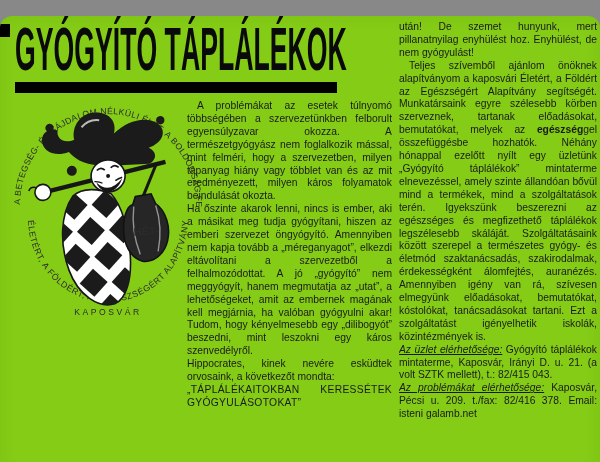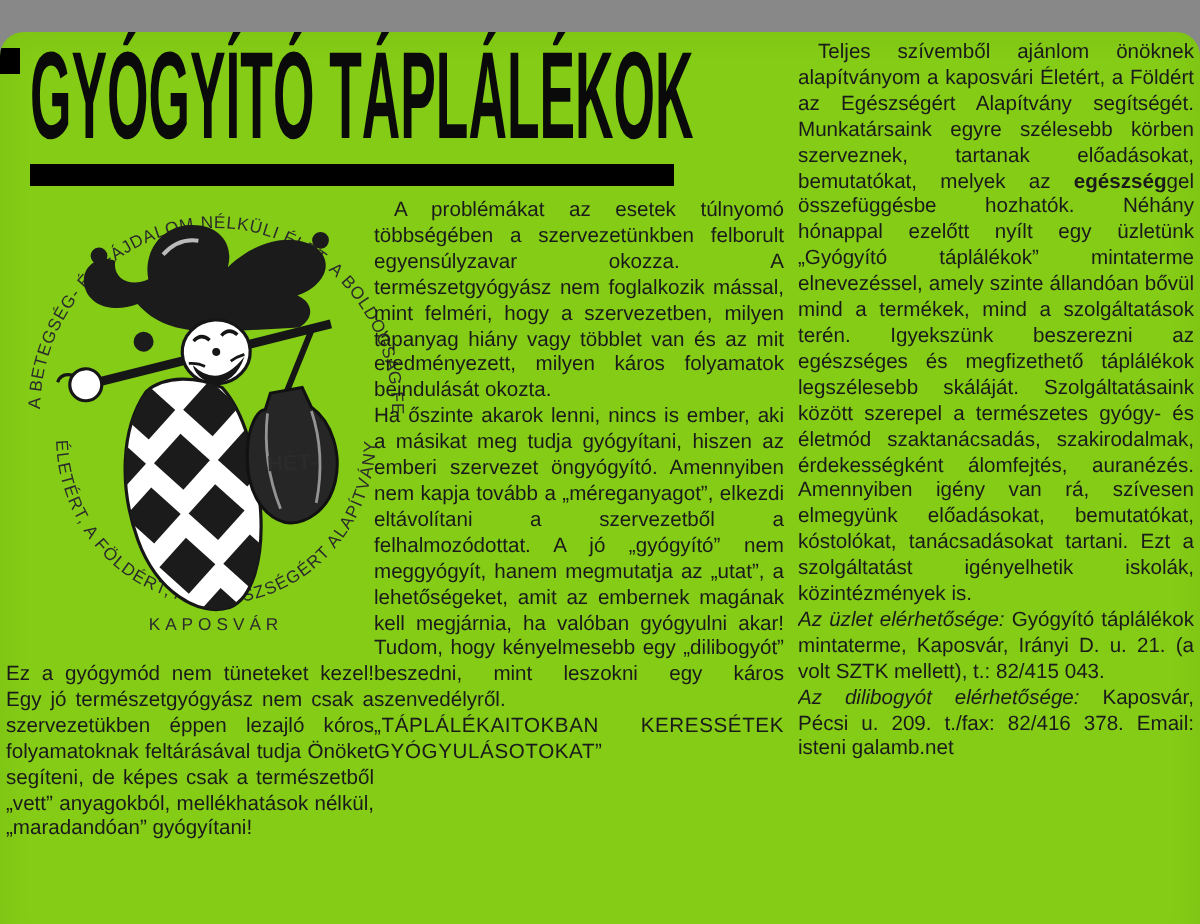--- a/index.html
+++ b/index.html
@@ -17,21 +17,21 @@
     transform:scaleX(0.43); transform-origin:0 0; letter-spacing:0; color:#0a0a0a;
   }
   .headline-rule { position:absolute; left:15px; top:66px; width:322px; height:11px; background:#000; }
   .col { position:absolute; font-size:10.3px; line-height:12.9px; text-align:justify; color:#1a1a1a; }
   .col p { margin:0; }
   .col-left   { left:3px;   top:316px; width:184px; }
   .col-middle { left:187px; top:84px;  width:205px; height:374px; overflow:hidden; }
   .col-right  { left:399px; top:5px;   width:198px; height:455px; overflow:hidden; }
   .indent { text-indent:10px; }
   .caps-quote { letter-spacing:0.3px; }
-  .contact-label { font-style:italic; }
+  .contact-label { font-style:italic;text-decoration:underline; }
   .emblem { position:absolute; left:10px; top:86px; width:196px; height:222px; }
   .emblem text { font-family:"Liberation Sans", sans-serif; fill:#2b2b2b; }
 </style>
 </head>
 <body>
 
 <div class="page">
 
   <div class="corner-mark"></div>
 
@@ -103,28 +103,29 @@
 
       <g>
         <path d="M 126,96 L 142,94 L 146,104 C 156,112 160,128 156,142 C 152,156 140,163 130,161 C 118,157 111,143 113,124 C 114,112 119,104 123,104 Z" fill="#262626" stroke="#111" stroke-width="1.5"></path>
         <path d="M 124,106 q -4,24 4,48 M 146,106 q 6,22 0,46" stroke="#efefef" stroke-width="1.4" fill="none" opacity="0.55"></path>
         <text x="135" y="135" text-anchor="middle" font-size="11" font-weight="bold" fill="#ffffff">HÉT-</text>
       </g>
     </g>
   </svg>
 
   <div class="col col-left">
-    <p>Ez a gyógymód nem tüneteket kezel! Egy jó természetgyógyász nem csak a szervezetükben éppen lezajló kóros folyamatoknak feltárásával tudja Önöket segíteni, de képes csak a természetből „vett” anyagokból, mellékhatások nélkül, „maradandóan” gyógyítani!</p>
   </div>
 
   <div class="col col-middle">
     <p class="indent">A problémákat az esetek túlnyomó többségében a szervezetünkben felborult egyensúlyzavar okozza. A természetgyógyász nem foglalkozik mással, mint felméri, hogy a szervezetben, milyen tápanyag hiány vagy többlet van és az mit eredményezett, milyen káros folyamatok beindulását okozta.</p>
     <p>Ha őszinte akarok lenni, nincs is ember, aki a másikat meg tudja gyógyítani, hiszen az emberi szervezet öngyógyító. Amennyiben nem kapja tovább a „méreganyagot”, elkezdi eltávolítani a szervezetből a felhalmozódottat. A jó „gyógyító” nem meggyógyít, hanem megmutatja az „utat”, a lehetőségeket, amit az embernek magának kell megjárnia, ha valóban gyógyulni akar! Tudom, hogy kényelmesebb egy „dilibogyót” beszedni, mint leszokni egy káros szenvedélyről.</p>
+    <p>Hippocrates, kinek nevére esküdtek orvosaink, a következőt mondta:</p>
     <p class="caps-quote">„TÁPLÁLÉKAITOKBAN KERESSÉTEK GYÓGYULÁSOTOKAT”</p>
   </div>
 
   <div class="col col-right">
+    <p>után! De szemet hunyunk, mert pillanatnyilag enyhülést hoz. Enyhülést, de nem gyógyulást!</p>
     <p class="indent"><span>Teljes szívemből ajánlom önöknek alapítványom a kaposvári Életért, a Földért az Egészségért Alapítvány segítségét. Munkatársaink egyre szélesebb körben szerveznek, tartanak előadásokat, bemutatókat, melyek az </span><strong>egészség</strong><span>gel összefüggésbe hozhatók. Néhány hónappal ezelőtt nyílt egy üzletünk „Gyógyító táplálékok” mintaterme elnevezéssel, amely szinte állandóan bővül mind a termékek, mind a szolgáltatások terén. Igyekszünk beszerezni az egészséges és megfizethető táplálékok legszélesebb skáláját. Szolgáltatásaink között szerepel a természetes gyógy- és életmód szaktanácsadás, szakirodalmak, érdekességként álomfejtés, auranézés. Amennyiben igény van rá, szívesen elmegyünk előadásokat, bemutatókat, kóstolókat, tanácsadásokat tartani. Ezt a szolgáltatást igényelhetik iskolák, közintézmények is.</span></p>
     <p><span class="contact-label">Az üzlet elérhetősége:</span><span> Gyógyító táplálékok mintaterme, Kaposvár, Irányi D. u. 21. (a volt SZTK mellett), t.: 82/415 043.</span></p>
-    <p><span class="contact-label">Az dilibogyót elérhetősége:</span><span> Kaposvár, Pécsi u. 209. t./fax: 82/416 378. Email: isteni galamb.net</span></p>
+    <p><span class="contact-label">Az problémákat elérhetősége:</span><span> Kaposvár, Pécsi u. 209. t./fax: 82/416 378. Email: isteni galamb.net</span></p>
   </div>
 
 </div>
 
 </body></html>

